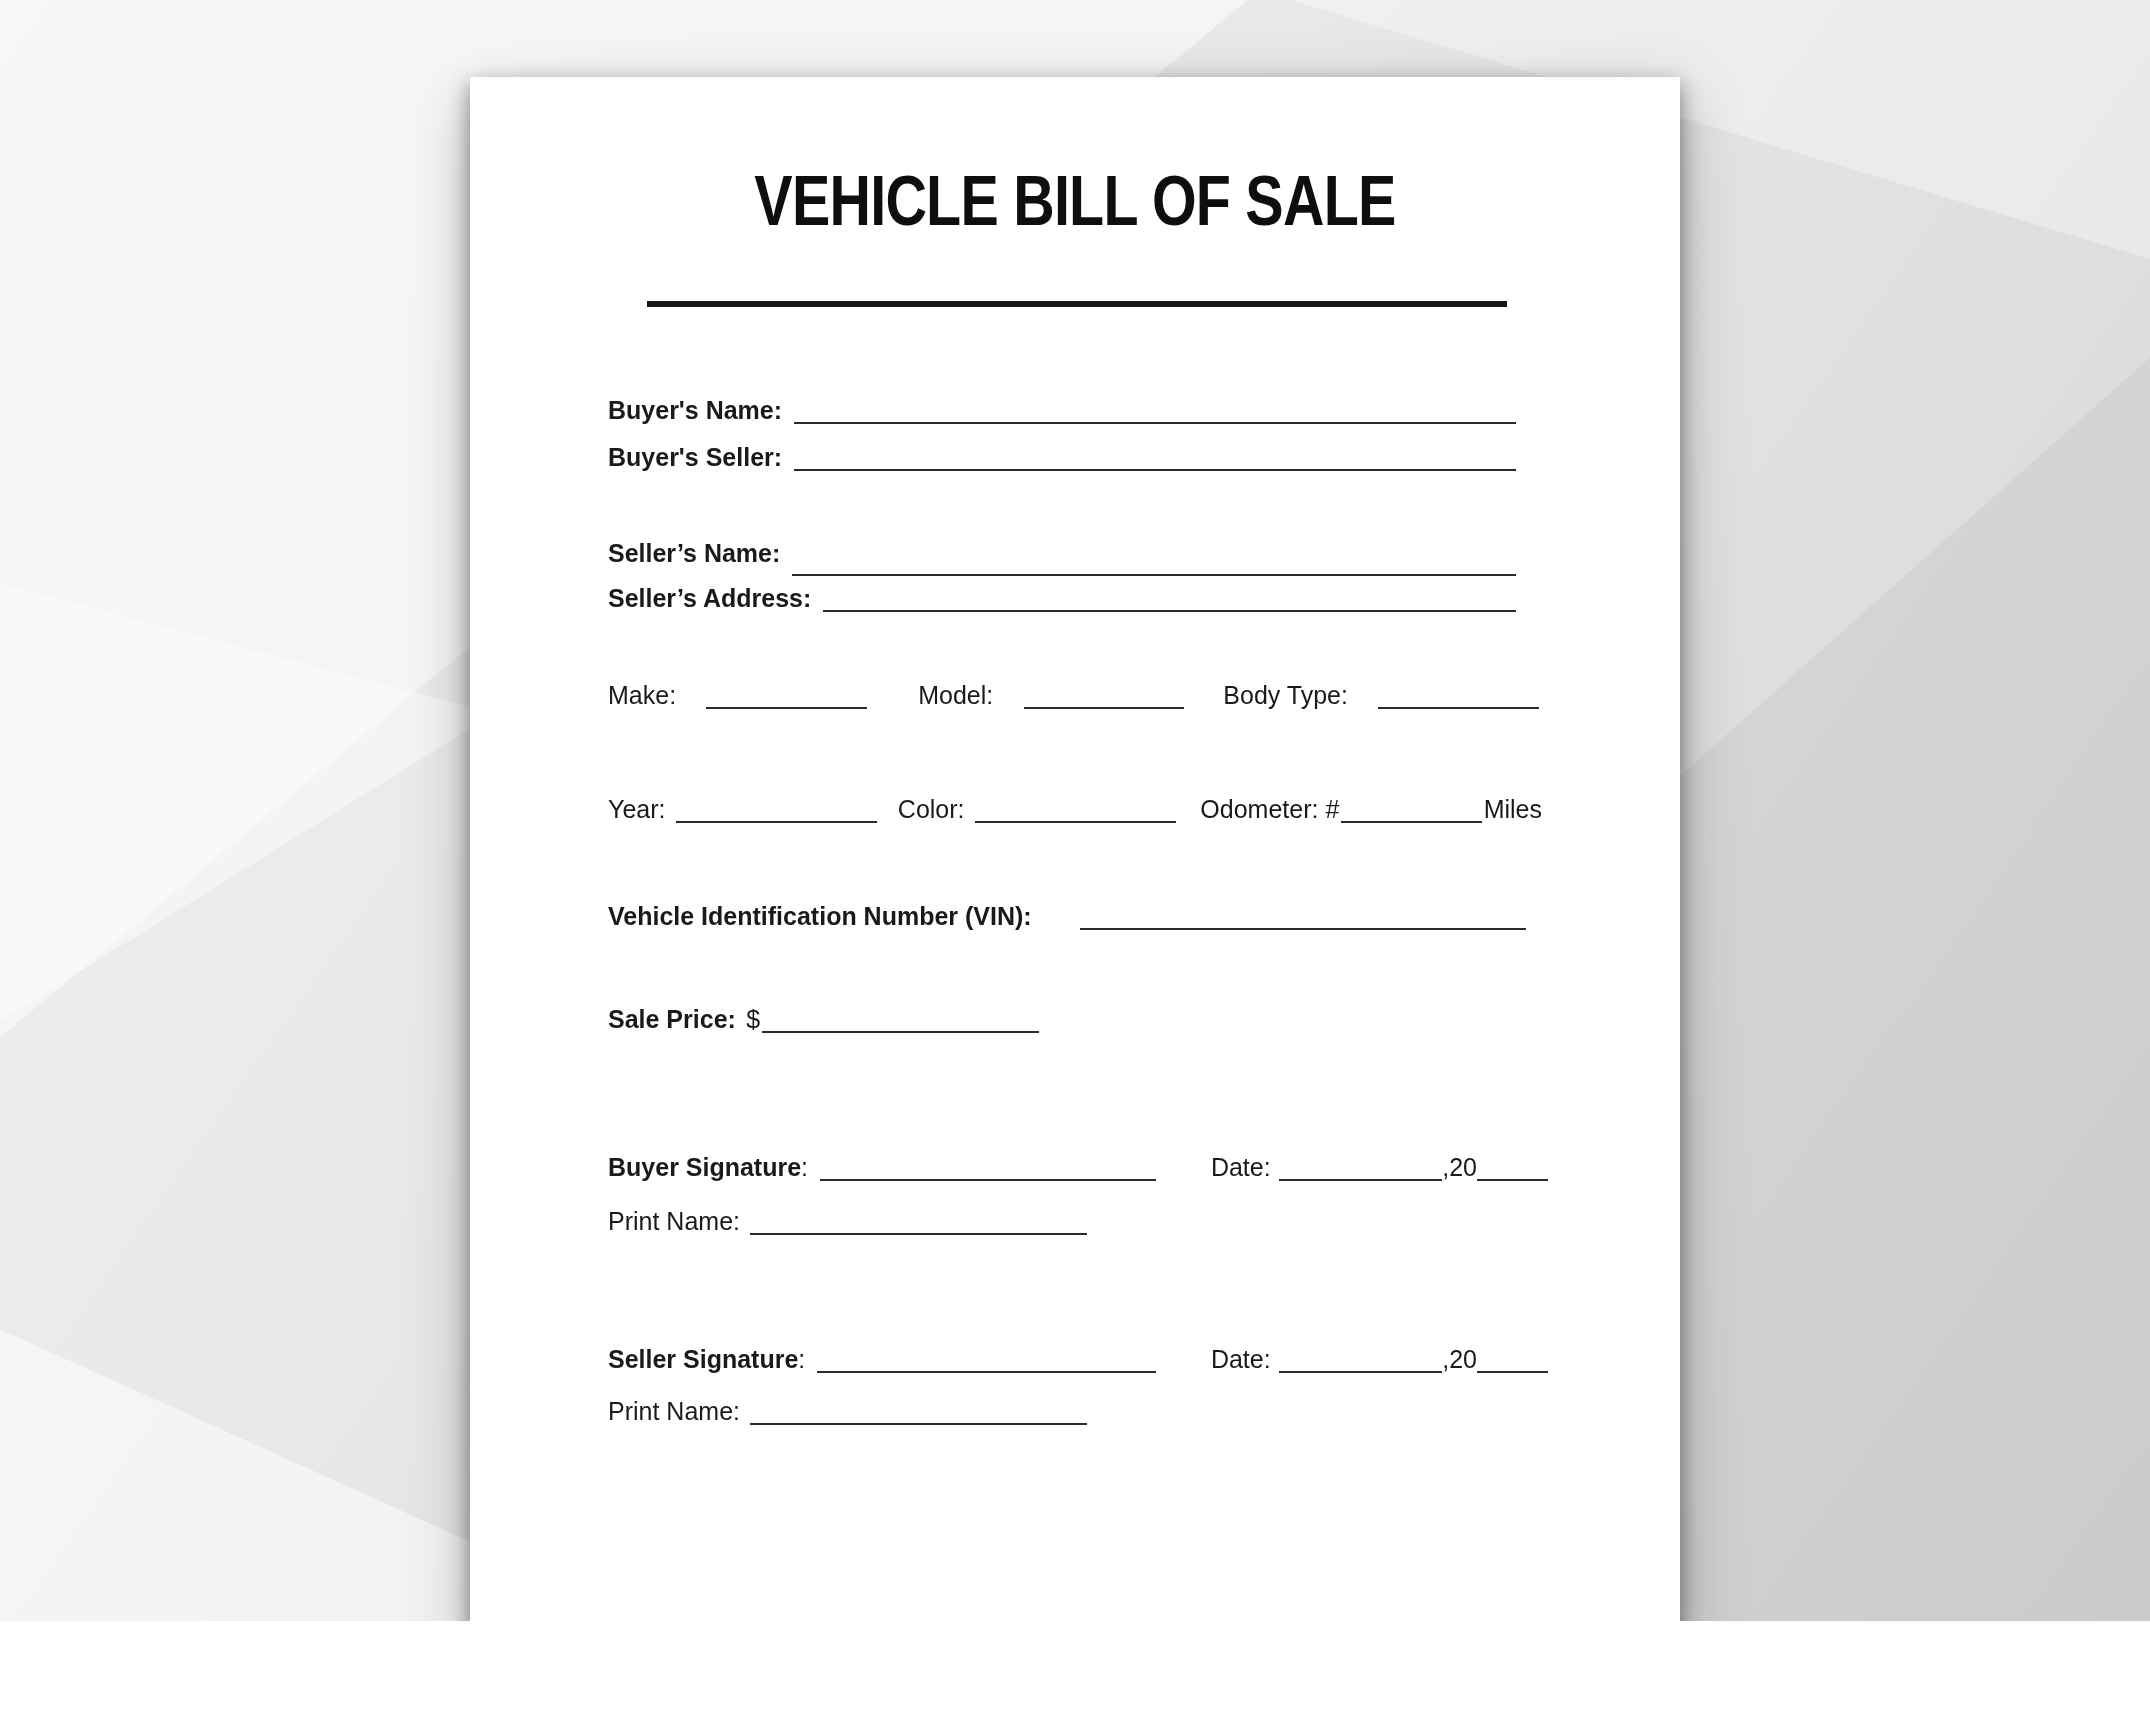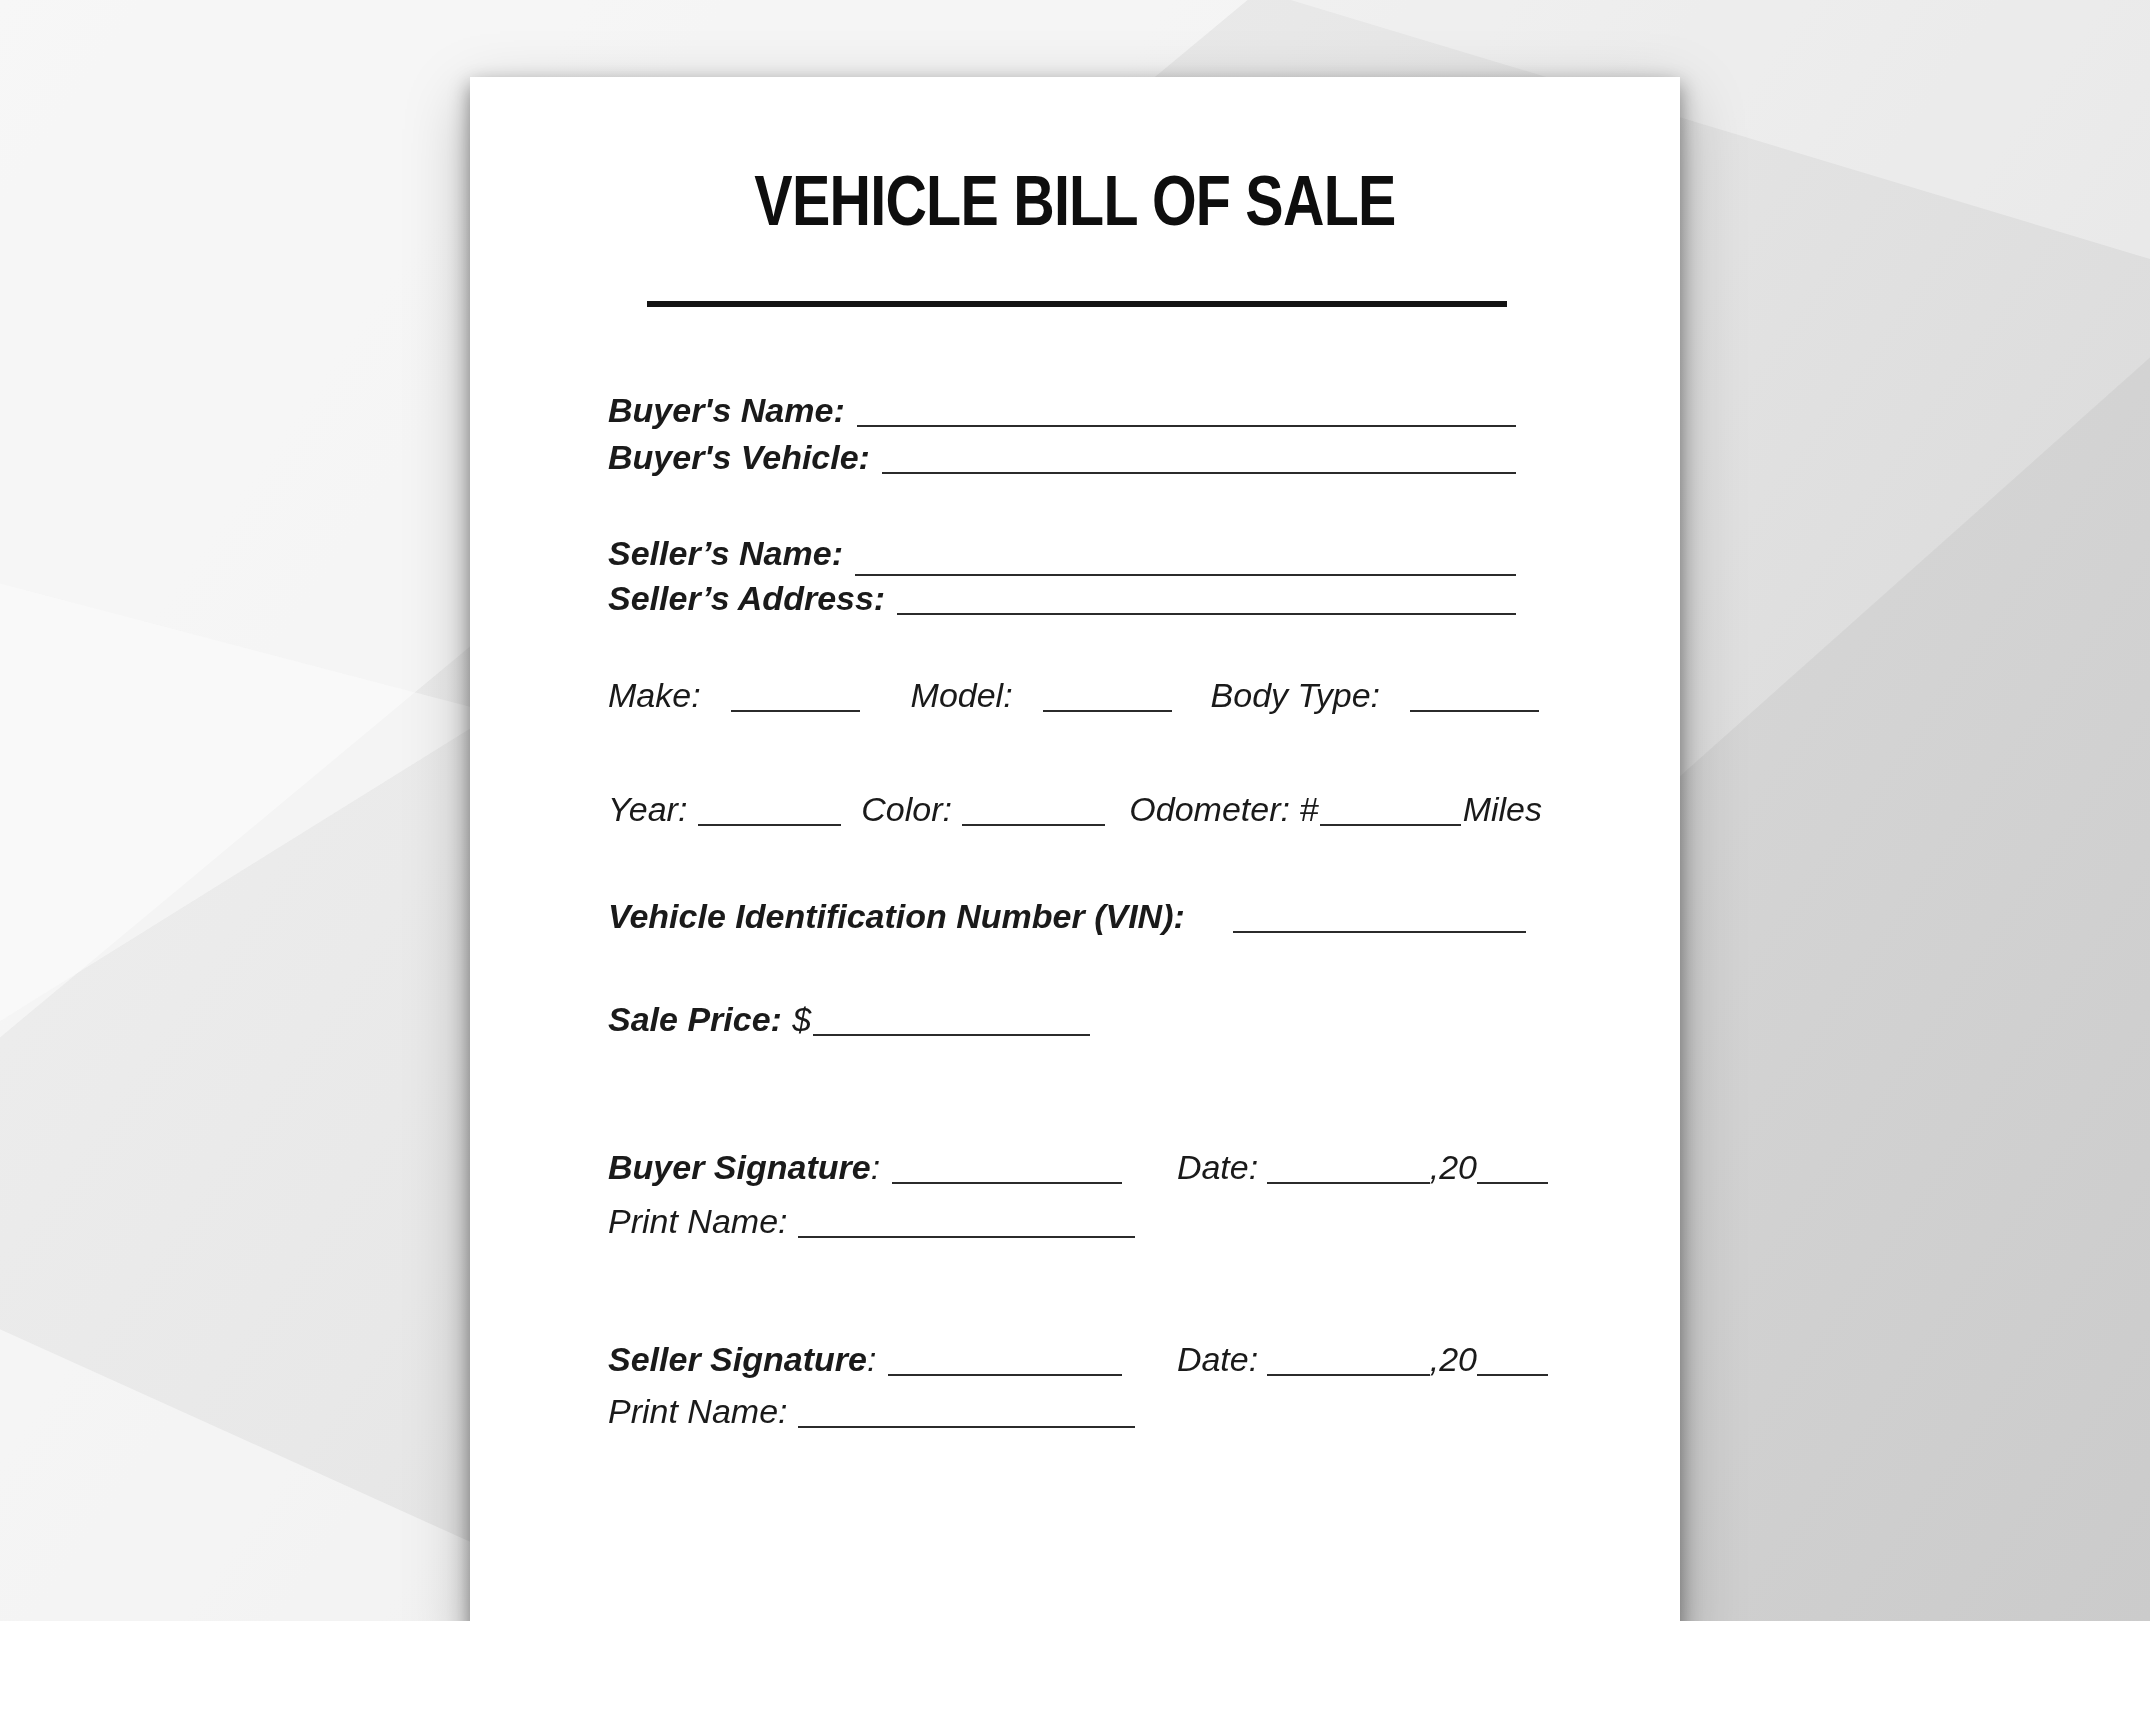--- a/index.html
+++ b/index.html
@@ -29,21 +29,21 @@
     color:#0e0e0e;white-space:nowrap;
   }
   .doc-title .squeeze{display:inline-block;transform:scaleX(.82);transform-origin:50% 50%;letter-spacing:-0.9px;}
   .title-rule{
     position:absolute;left:177px;top:224px;width:860px;height:0;
     border-bottom:6px solid #141414;
   }
   .row{
     position:absolute;left:138px;
     display:flex;align-items:baseline;
-    font-size:34px;line-height:36px;color:#1a1a1a;white-space:nowrap;font-style:italic;
+    font-size:25px;line-height:36px;color:#1a1a1a;white-space:nowrap;
   }
   .b{font-weight:bold;}
   .uline{
     display:inline-block;height:0;flex:0 0 auto;
     border-bottom:2.6px solid #2b2b2b;
     position:relative;top:5.2px;
   }
   .grow{flex:1 1 auto;}
   
   .r-buyer-name   {top:315px;width:908px;}
@@ -80,21 +80,21 @@
       <span class="squeeze">VEHICLE BILL OF SALE</span>
     </div>
     <div class="title-rule"></div>
 
     <div class="row r-buyer-name">
       <span class="b">Buyer's Name:</span>
       <span class="uline grow ml14"></span>
     </div>
 
     <div class="row r-buyer-addr">
-      <span class="b">Buyer's Vehicle:</span>
+      <span class="b">Buyer's Seller:</span>
       <span class="uline grow ml14"></span>
     </div>
 
     <div class="row r-seller-name">
       <span class="b">Seller’s Name:</span>
       <span class="uline grow ml14"></span>
     </div>
 
     <div class="row r-seller-addr">
       <span class="b">Seller’s Address:</span>

